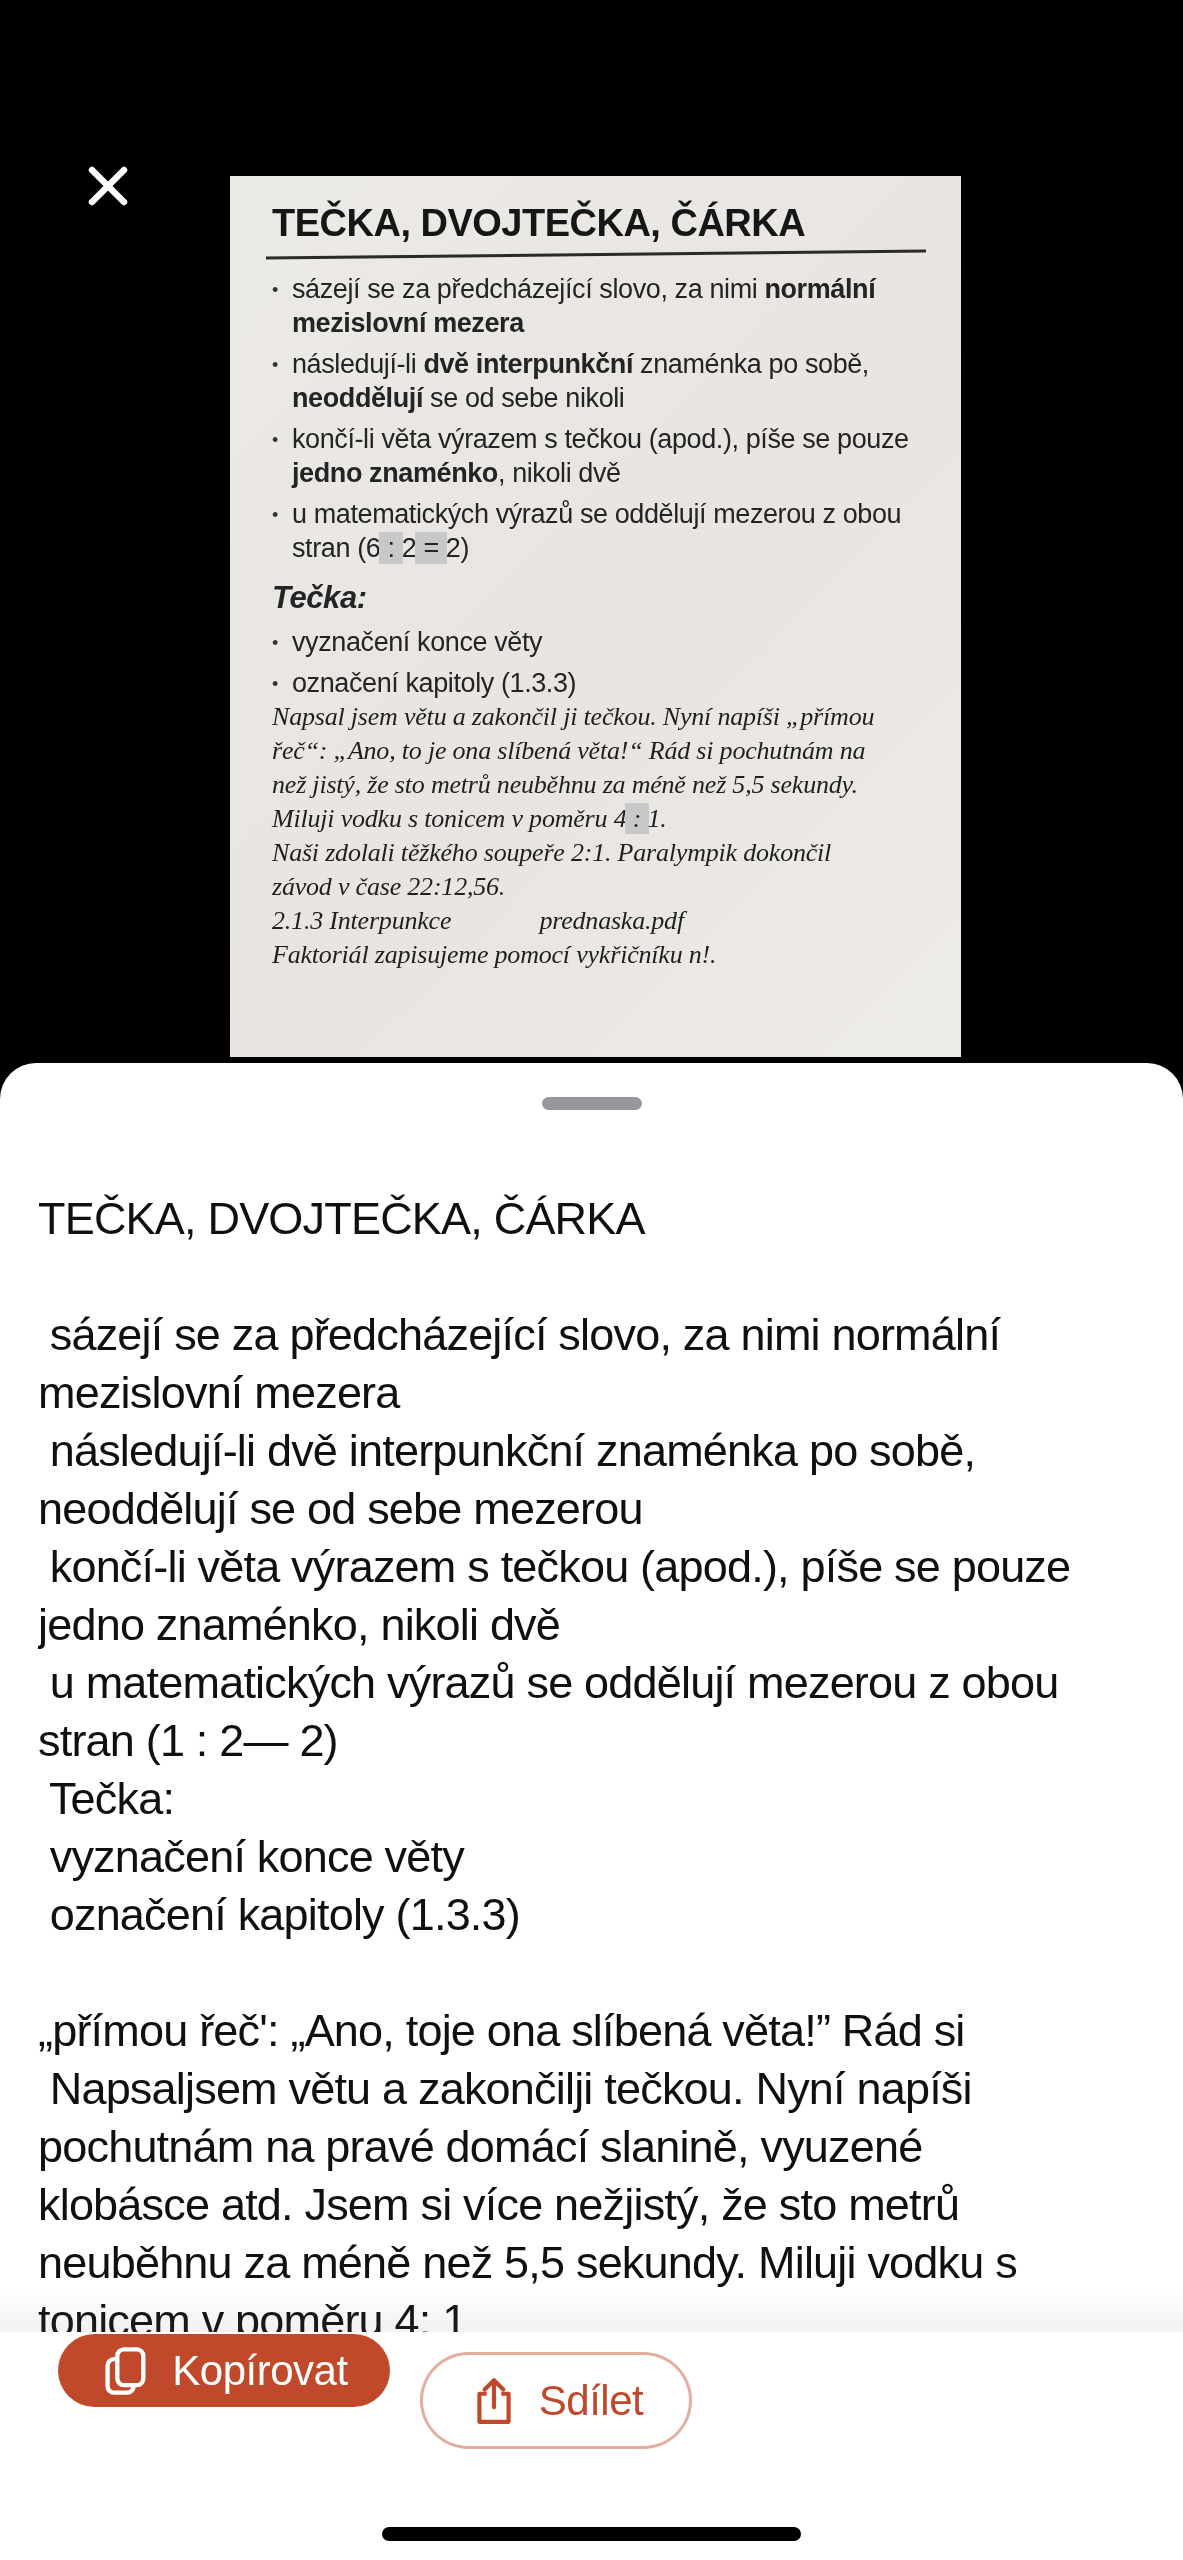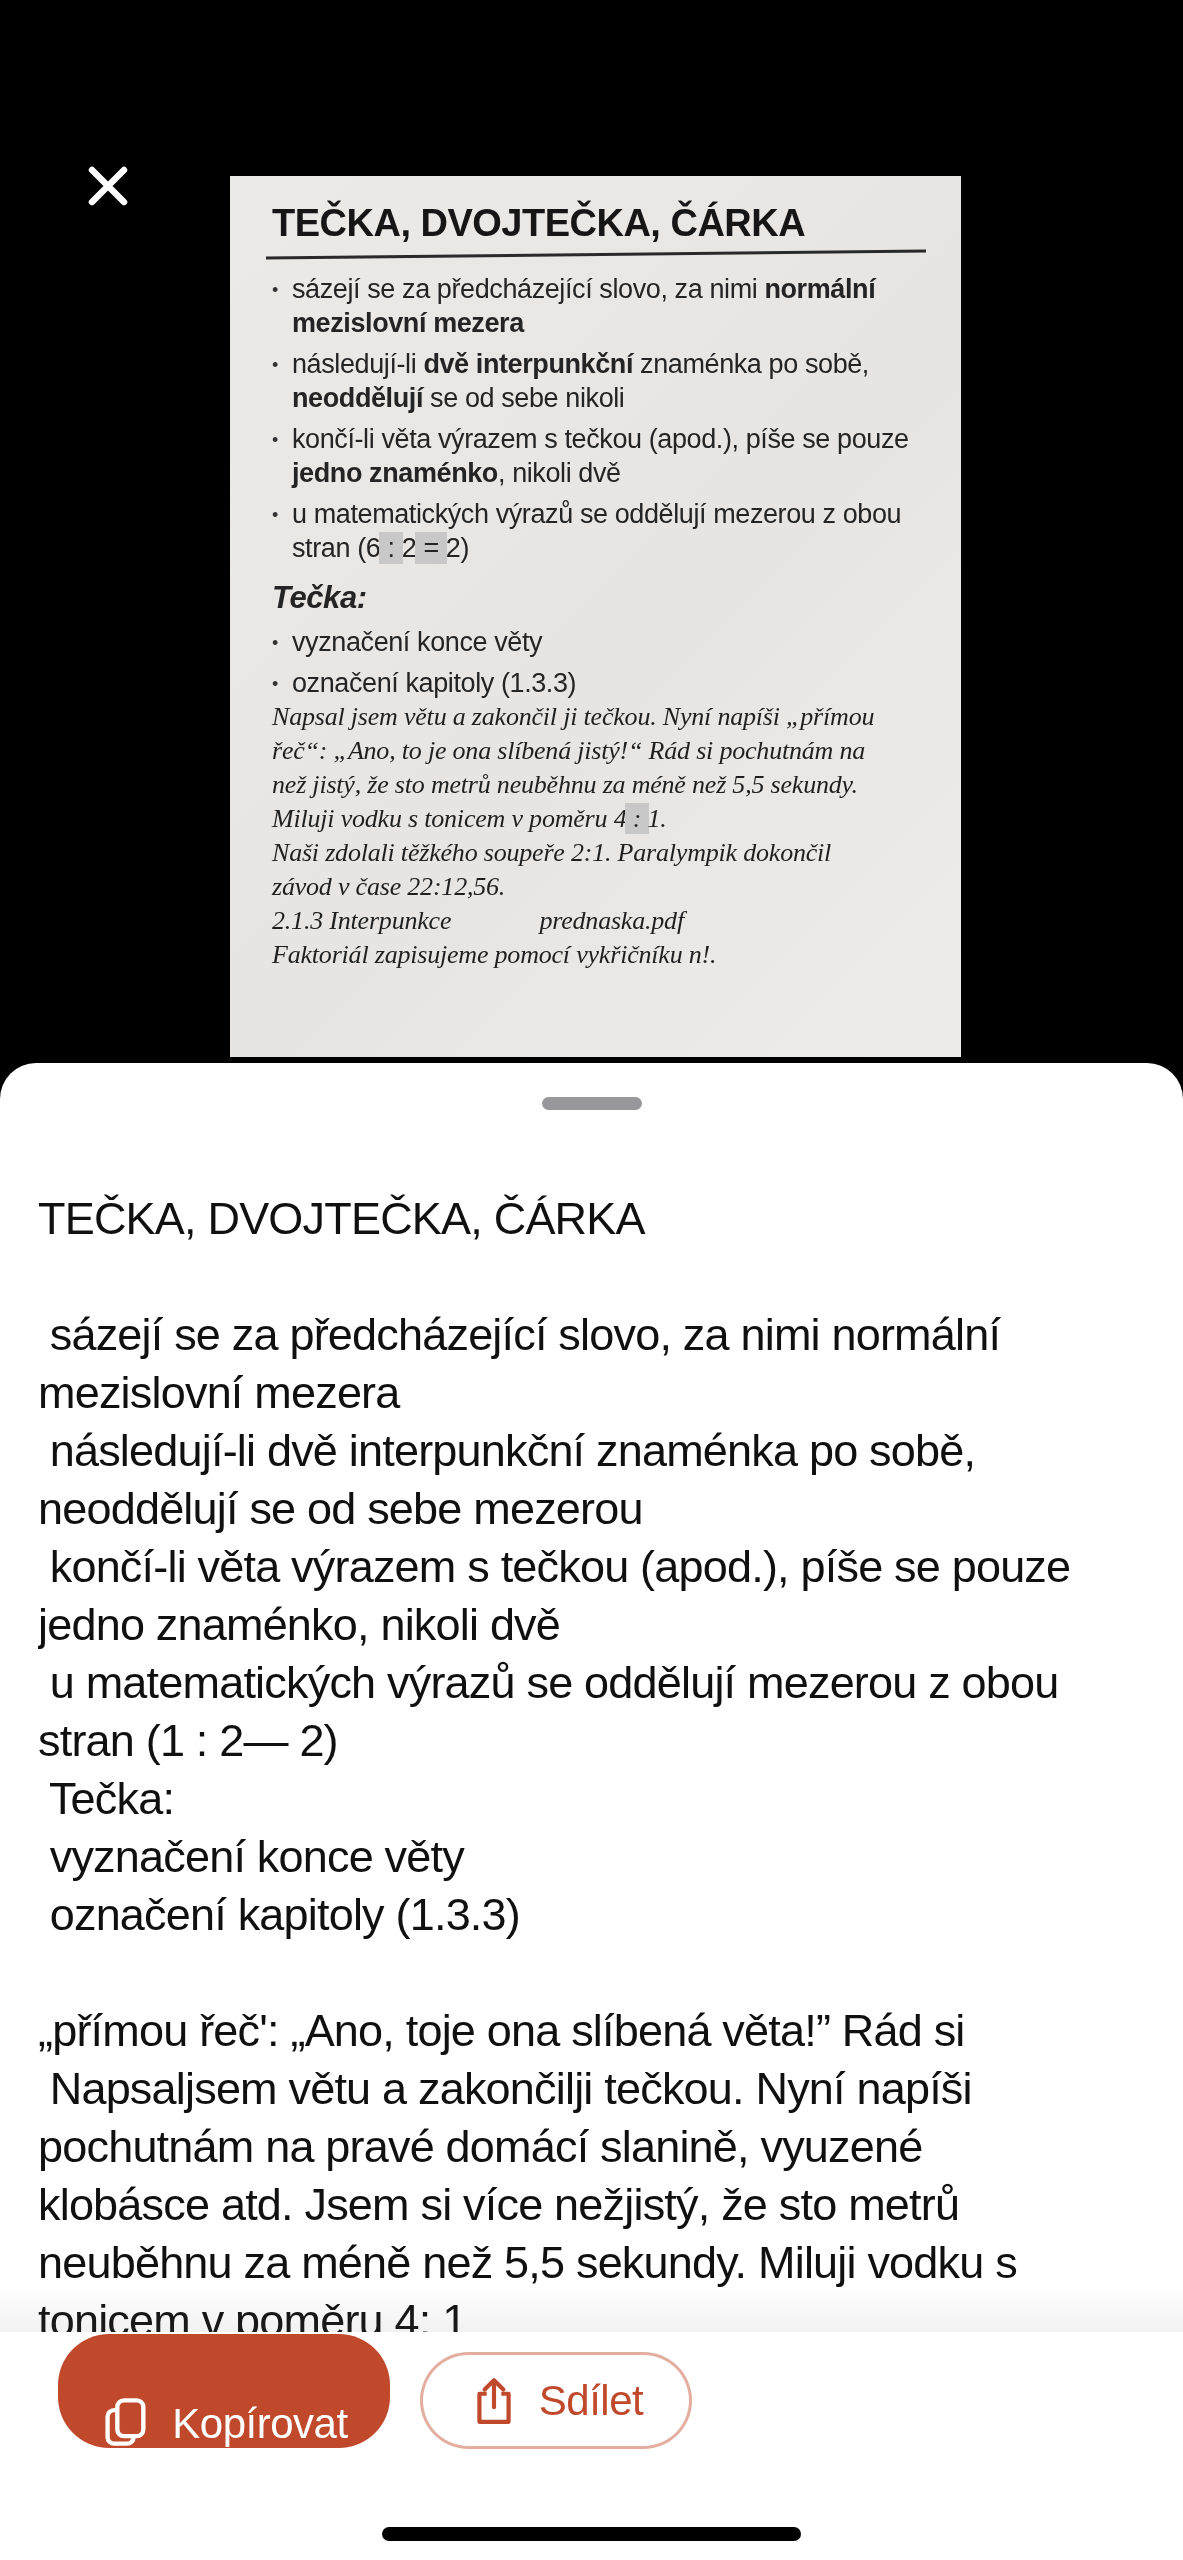--- a/index.html
+++ b/index.html
@@ -37,21 +37,21 @@
   .sheet-text{position:absolute;left:38px;top:127px;right:20px;bottom:228px;overflow:hidden;
               color:#101010;}
   .s-line{font-size:45px;line-height:58px;min-height:58px;letter-spacing:-0.8px;white-space:pre;}
 
   
   .action-bar{position:absolute;left:0;top:2332px;width:1183px;height:228px;background:#fff;}
   .action-bar::before{content:"";position:absolute;left:0;top:-46px;width:100%;height:46px;
         background:linear-gradient(to bottom,rgba(120,120,120,0) 0%,rgba(120,120,120,0.10) 100%);}
   .btn{position:absolute;display:flex;align-items:center;justify-content:center;
        gap:20px;cursor:pointer;box-sizing:border-box;}
-  .btn-copy{left:58px;top:2px;width:332px;height:114px;border-radius:51px;background:#c1492b;align-items:flex-end;}
+  .btn-copy{left:58px;top:2px;width:332px;height:73px;border-radius:51px;background:#c1492b;}
   .btn-copy .label{color:#fff;font-size:42px;font-weight:500;letter-spacing:-0.5px;}
   .btn-share{left:420px;top:20px;width:272px;height:97px;border-radius:49px;background:#fff;
              border:3px solid rgba(193,73,43,0.45);}
   .btn-share .label{color:#c1492b;font-size:42px;font-weight:500;letter-spacing:-0.5px;}
   .home-indicator{position:absolute;left:382px;top:195px;width:419px;height:14px;
                   border-radius:7px;background:#000;}
 </style>
 </head>
 <body>
 
@@ -72,21 +72,21 @@
         <div class="p-line bullet"><span>následují-li </span><span class="b">dvě interpunkční</span><span> znaménka po sobě,</span></div>
         <div class="p-line cont"><span class="b">neoddělují</span><span> se od sebe nikoli</span></div>
         <div class="p-line bullet"><span>končí-li věta výrazem s tečkou (apod.), píše se pouze</span></div>
         <div class="p-line cont"><span class="b">jedno znaménko</span><span>, nikoli dvě</span></div>
         <div class="p-line bullet"><span>u matematických výrazů se oddělují mezerou z obou</span></div>
         <div class="p-line cont"><span>stran (6</span><span class="h"> : </span><span>2</span><span class="h"> = </span><span>2)</span></div>
         <div class="p-line heading"><span>Tečka:</span></div>
         <div class="p-line bullet"><span>vyznačení konce věty</span></div>
         <div class="p-line bullet"><span>označení kapitoly (1.3.3)</span></div>
         <div class="p-line italic gap"><span>Napsal jsem větu a zakončil ji tečkou. Nyní napíši „přímou</span></div>
-        <div class="p-line italic"><span>řeč“: „Ano, to je ona slíbená jistý!“ Rád si pochutnám na</span></div>
+        <div class="p-line italic"><span>řeč“: „Ano, to je ona slíbená věta!“ Rád si pochutnám na</span></div>
         <div class="p-line italic"><span>než jistý, že sto metrů neuběhnu za méně než 5,5 sekundy.</span></div>
         <div class="p-line italic"><span>Miluji vodku s tonicem v poměru 4</span><span class="h"> : </span><span>1.</span></div>
         <div class="p-line italic gap"><span>Naši zdolali těžkého soupeře 2:1. Paralympik dokončil</span></div>
         <div class="p-line italic"><span>závod v čase 22:12,56.</span></div>
         <div class="p-line italic gap"><span>2.1.3 Interpunkce              prednaska.pdf</span></div>
         <div class="p-line italic gap"><span>Faktoriál zapisujeme pomocí vykřičníku n!.</span></div>
       </div>
   </div>
 </div>
 

